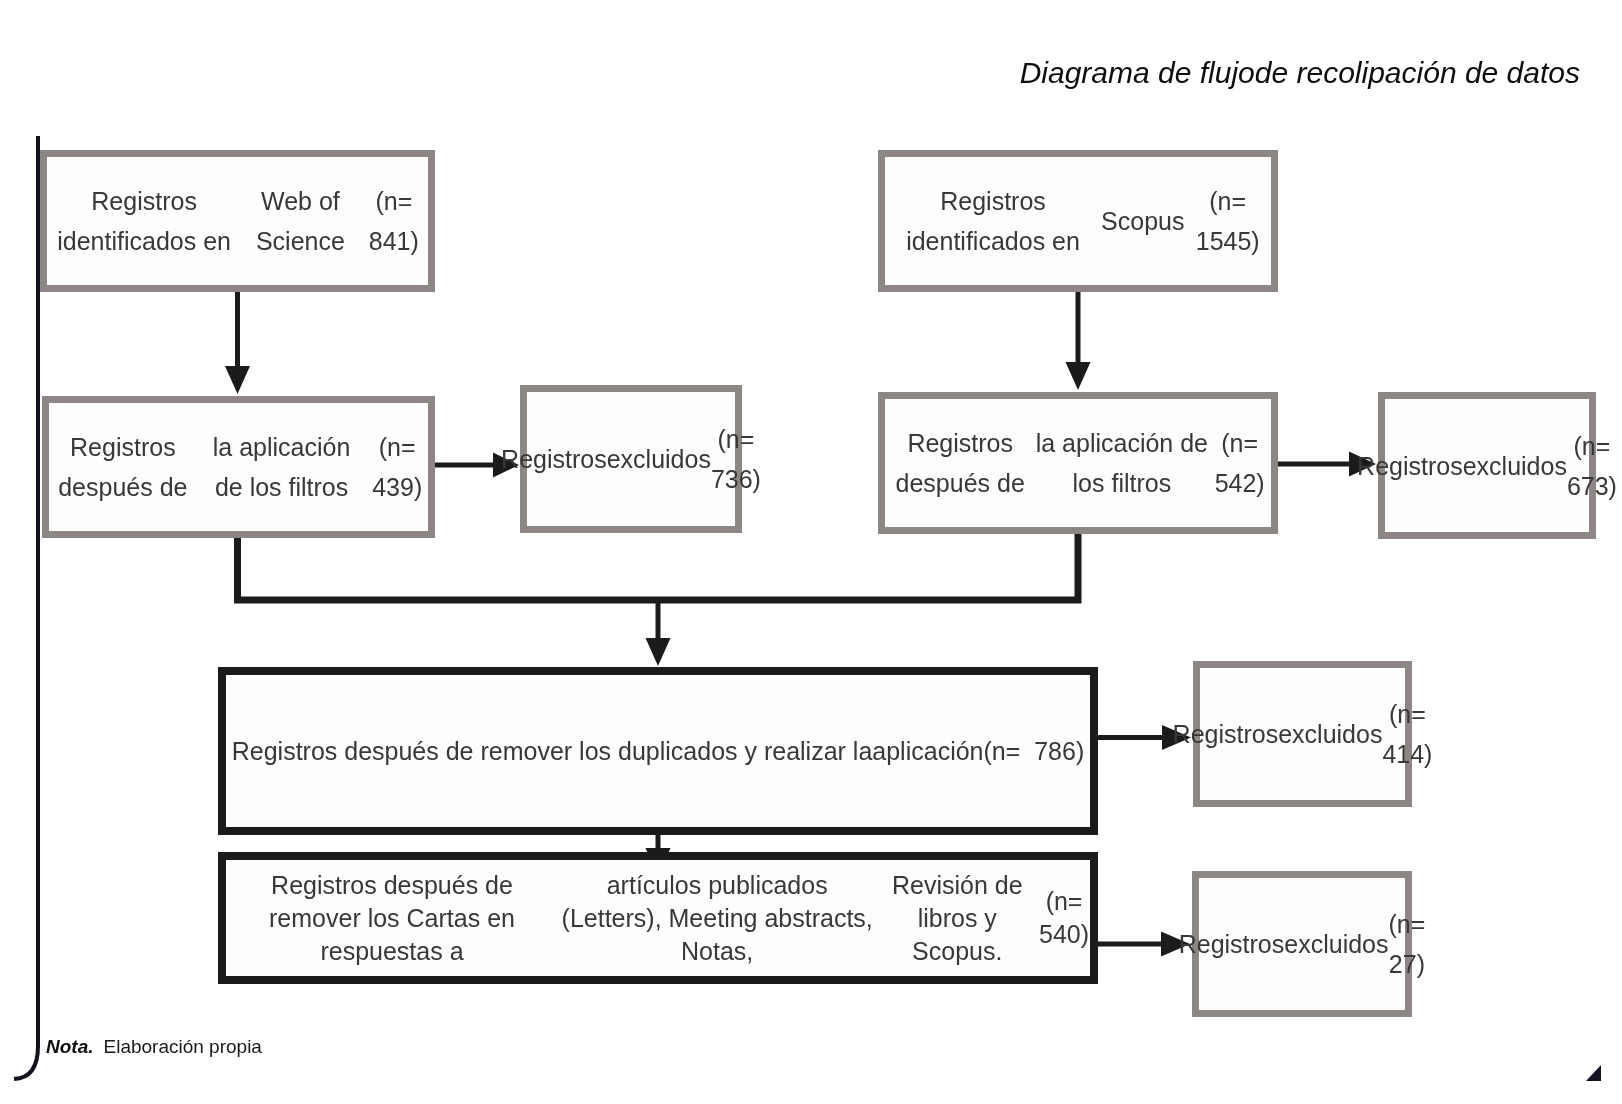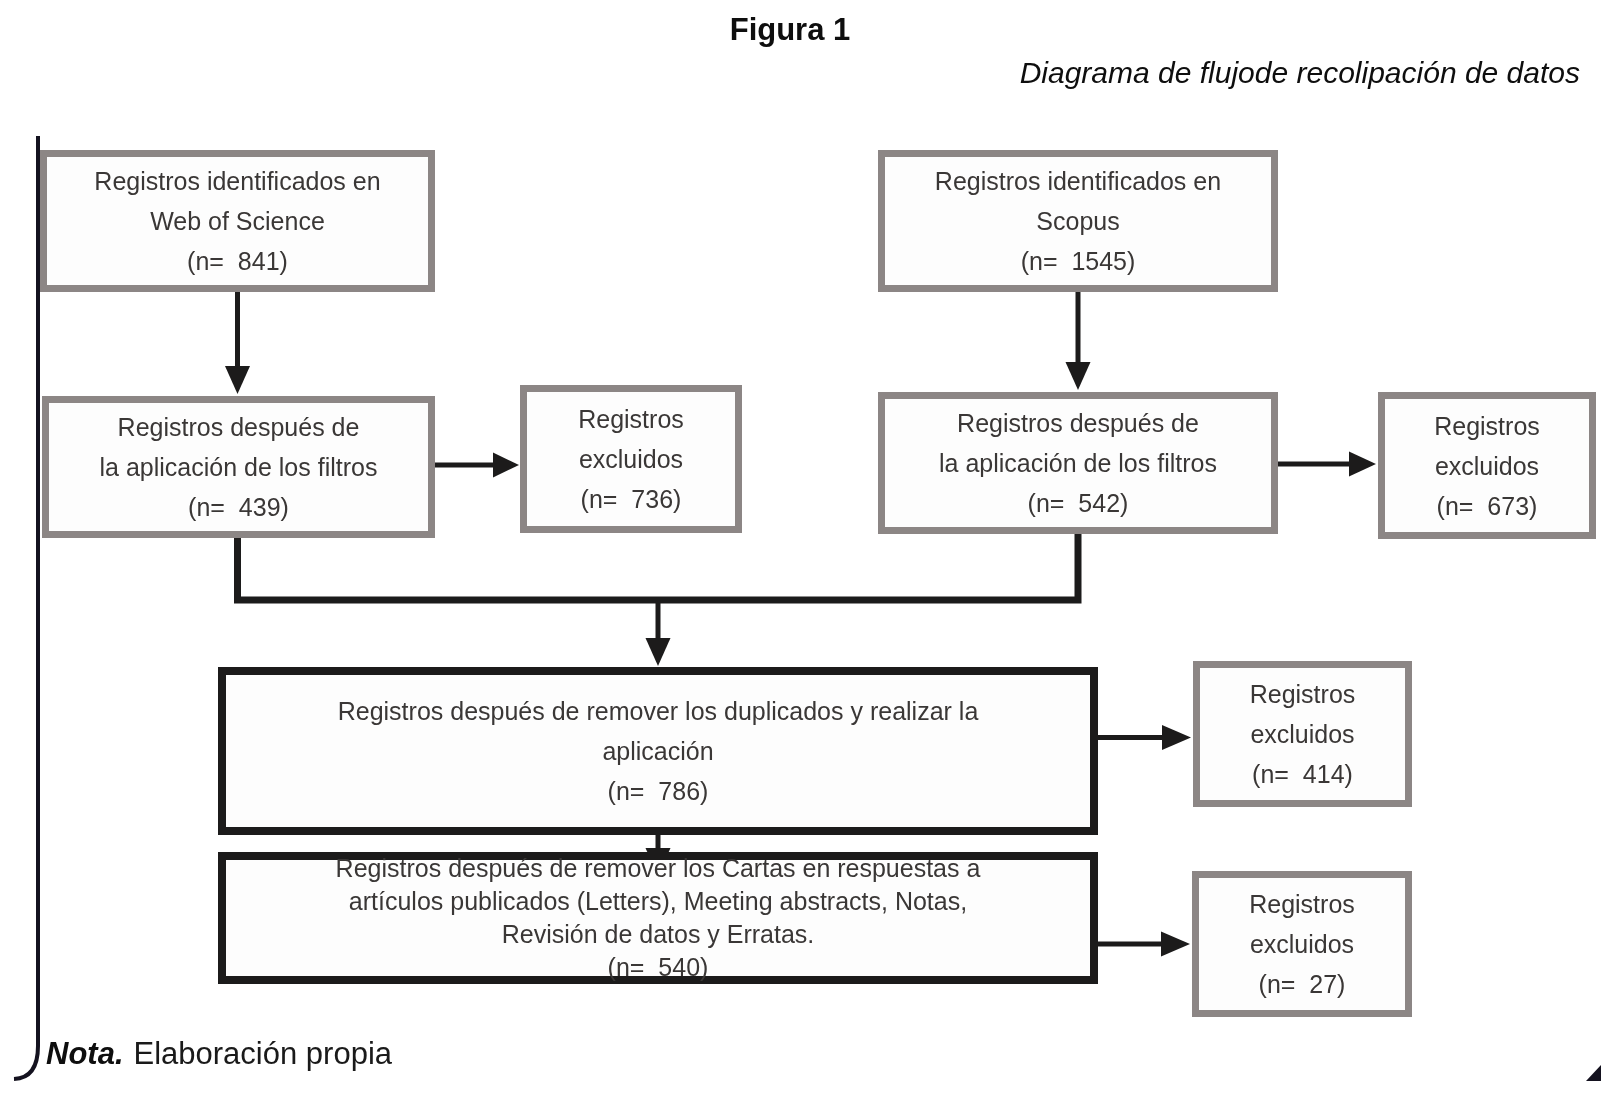--- a/index.html
+++ b/index.html
@@ -41,54 +41,53 @@
     top: 0;
     left: 0;
     width: 1622px;
     height: 1104px;
   }
   .box {
     position: absolute;
     box-sizing: border-box;
     background: #fdfdfd;
     display: flex;
-    flex-direction: column;
+    flex-direction: row;
     justify-content: center;
     align-items: center;
     text-align: center;
   }
   .box.gray { border: 7px solid #8c8685; }
   .box.black { border: 8px solid #1c1b1b; }
   .box .line {
     font-size: 25px;
     line-height: 40px;
     color: #3a3736;
     white-space: pre-wrap;
   }
   .box.tight .line { line-height: 33px; }
   .note {
     position: absolute;
     left: 46px;
     top: 1036px;
-    font-size: 31px;
+    font-size: 19px;
     color: #1a1a1a;
   }
   .note-label {
     font-weight: bold;
     font-style: italic;
     color: #0e0e0e;
   }
   .note-text { margin-left: 10px; }
 </style>
 </head>
 <body>
 
 <div class="canvas">
 
-  <div class="figure-title">Figura 1</div>
   <div class="figure-subtitle">Diagrama de flujode recolipación de datos</div>
 
   <svg class="connector-layer" width="1622" height="1104" viewBox="0 0 1622 1104">
 
     <path d="M38,136 L38,1046 Q38,1078 14,1079" stroke="#14121f" stroke-width="4" fill="none"></path>
 
     <polygon points="1586,1081 1601,1065 1601,1081" fill="#14121f"></polygon>
 
     <path d="M237.5,292 L237.5,368" stroke="#1c1b1b" stroke-width="5" fill="none"></path>
     <polygon points="237.5,394 225,366 250,366" fill="#1c1b1b"></polygon>
@@ -160,21 +159,21 @@
 
   <div class="box gray" style="left:1193px; top:661px; width:219px; height:146px;">
     <div class="line">Registros</div>
     <div class="line">excluidos</div>
     <div class="line">(n=  414)</div>
   </div>
 
   <div class="box black tight" style="left:218px; top:852px; width:880px; height:132px;">
     <div class="line">Registros después de remover los Cartas en respuestas a</div>
     <div class="line">artículos publicados (Letters), Meeting abstracts, Notas,</div>
-    <div class="line">Revisión de datos y Erratas.</div>
+    <div class="line">Revisión de libros y Scopus.</div>
     <div class="line">(n=  540)</div>
   </div>
 
   <div class="box gray" style="left:1192px; top:871px; width:220px; height:146px;">
     <div class="line">Registros</div>
     <div class="line">excluidos</div>
     <div class="line">(n=  27)</div>
   </div>
 
   <div class="note">

